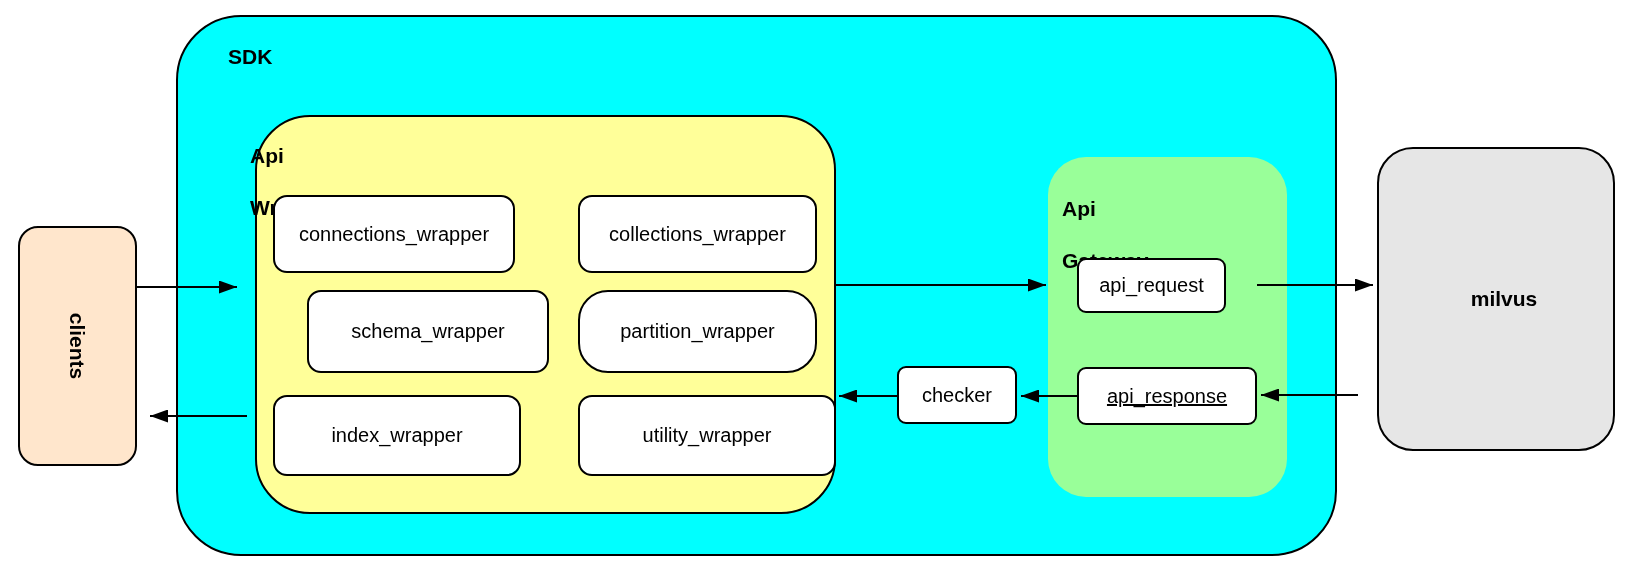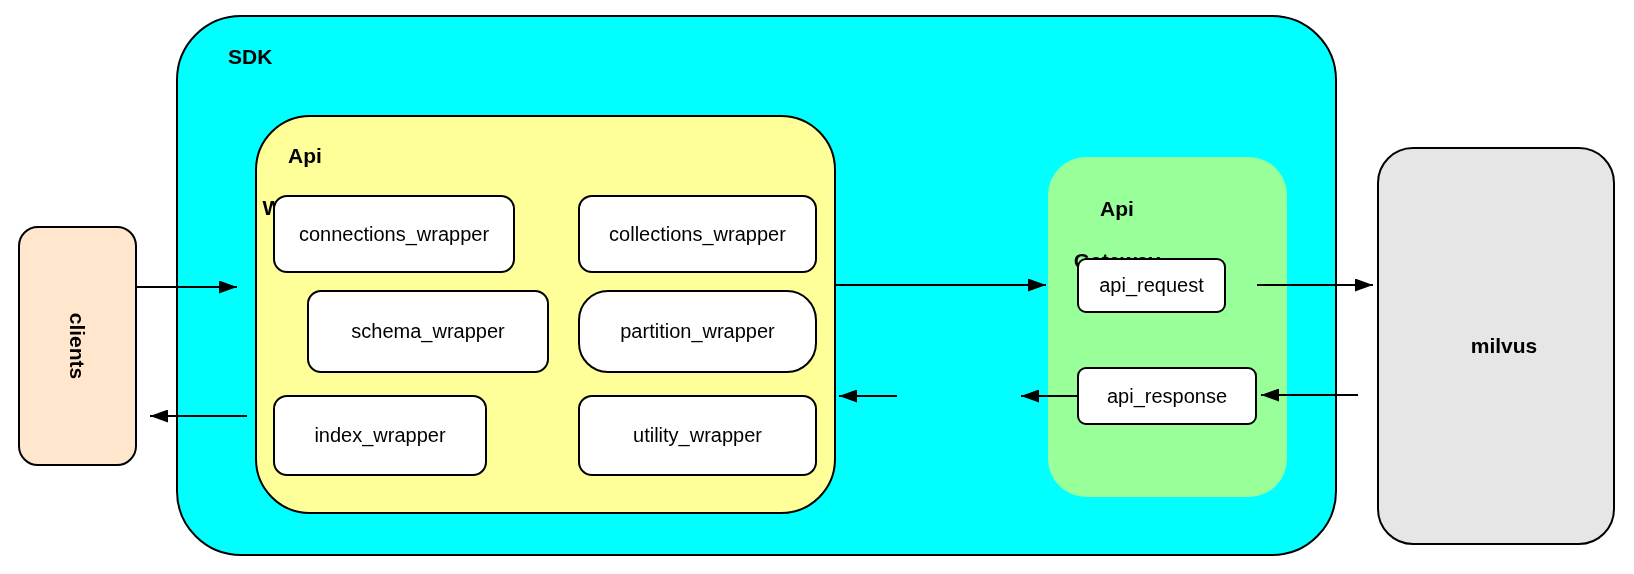--- a/index.html
+++ b/index.html
@@ -20,21 +20,21 @@
     justify-content: center;
     text-align: center;
   }
   .noborder { border: none; }
   .leaf { background: #fff; font-size: 20px; }
   .container-label {
     position: absolute;
     font-weight: bold;
     font-size: 21px;
     line-height: 26px;
-    text-align: center;
+    text-align: left;
     white-space: pre-line;
   }
   .big-label { font-weight: bold; font-size: 21px; }
   .rot90 { transform: rotate(90deg); white-space: nowrap; }
   
   .sdk      { border-radius: 65px; }
   .wrapper  { border-radius: 55px; }
   .gateway  { border-radius: 38px; }
   .milvus   { border-radius: 36px; }
   .clients  { border-radius: 20px; }
@@ -63,34 +63,35 @@
   <div class="abs node wrapper" style="left: 255px; top: 115px; width: 581px; height: 399px; background: rgb(255, 255, 153);"></div>
   <div class="container-label" style="left:250px; top:117px; width:110px;">
     <span>Api</span><br>
     <span>Wrapper</span>
   </div>
 
   <div class="abs node leaf wbox" style="left:578px; top:195px; width:239px; height:78px;">collections_wrapper</div>
   <div class="abs node leaf wbox" style="left:273px; top:195px; width:242px; height:78px;">connections_wrapper</div>
   <div class="abs node leaf wbox" style="left:273px; top:290px; width:242px; height:83px;margin-left:34px;">schema_wrapper</div>
   <div class="abs node leaf wbox" style="left:578px; top:290px; width:239px; height:83px;border-radius:30px;">partition_wrapper</div>
-  <div class="abs node leaf wbox" style="left:273px; top:395px; width:214px; height:81px;">index_wrapper</div>
-  <div class="abs node leaf wbox" style="left:578px; top:395px; width:239px; height:81px;">utility_wrapper</div>
+  <div class="abs node leaf wbox" style="left:273px; top:395px; width:248px; height:81px;">index_wrapper</div>
+  <div class="abs node leaf wbox" style="left:578px; top:395px; width:258px; height:81px;">utility_wrapper</div>
 
+  <div class="abs node leaf smallbox" style="left:897px; top:366px; width:120px; height:58px;">checker</div>
 
   <div class="abs node gateway noborder" style="left: 1048px; top: 157px; width: 239px; height: 340px; background: rgb(153, 255, 153);"></div>
   <div class="container-label" style="left:1062px; top:170px; width:110px;">
     <span>Api</span><br>
     <span>Gateway</span>
   </div>
 
   <div class="abs node leaf smallbox" style="left:1077px; top:258px; width:149px; height:55px;">api_request</div>
-  <div class="abs node leaf smallbox" style="left:1077px; top:367px; width:180px; height:58px;">api_response</div>
+  <div class="abs node leaf smallbox" style="left:1077px; top:367px; width:180px; height:58px;text-decoration:underline;">api_response</div>
 
-  <div class="abs node milvus" style="left: 1377px; top: 147px; width: 238px; height: 398px; background: rgb(230, 230, 230); padding-left: 16px;">
+  <div class="abs node milvus" style="left: 1377px; top: 147px; width: 238px; height: 304px; background: rgb(230, 230, 230); padding-left: 16px;">
     <span class="big-label">milvus</span>
   </div>
 
   <svg class="arrows" viewBox="0 0 1634 574" xmlns="http://www.w3.org/2000/svg">
     <defs>
       <marker id="arrow" viewBox="0 0 18 13" refX="18" refY="6.5" markerWidth="18" markerHeight="13" markerUnits="userSpaceOnUse" orient="auto">
         <path d="M0,0 L18,6.5 L0,13 Z" fill="#000"></path>
       </marker>
     </defs>
     <line x1="137" y1="287" x2="237" y2="287" marker-end="url(#arrow)"></line>

